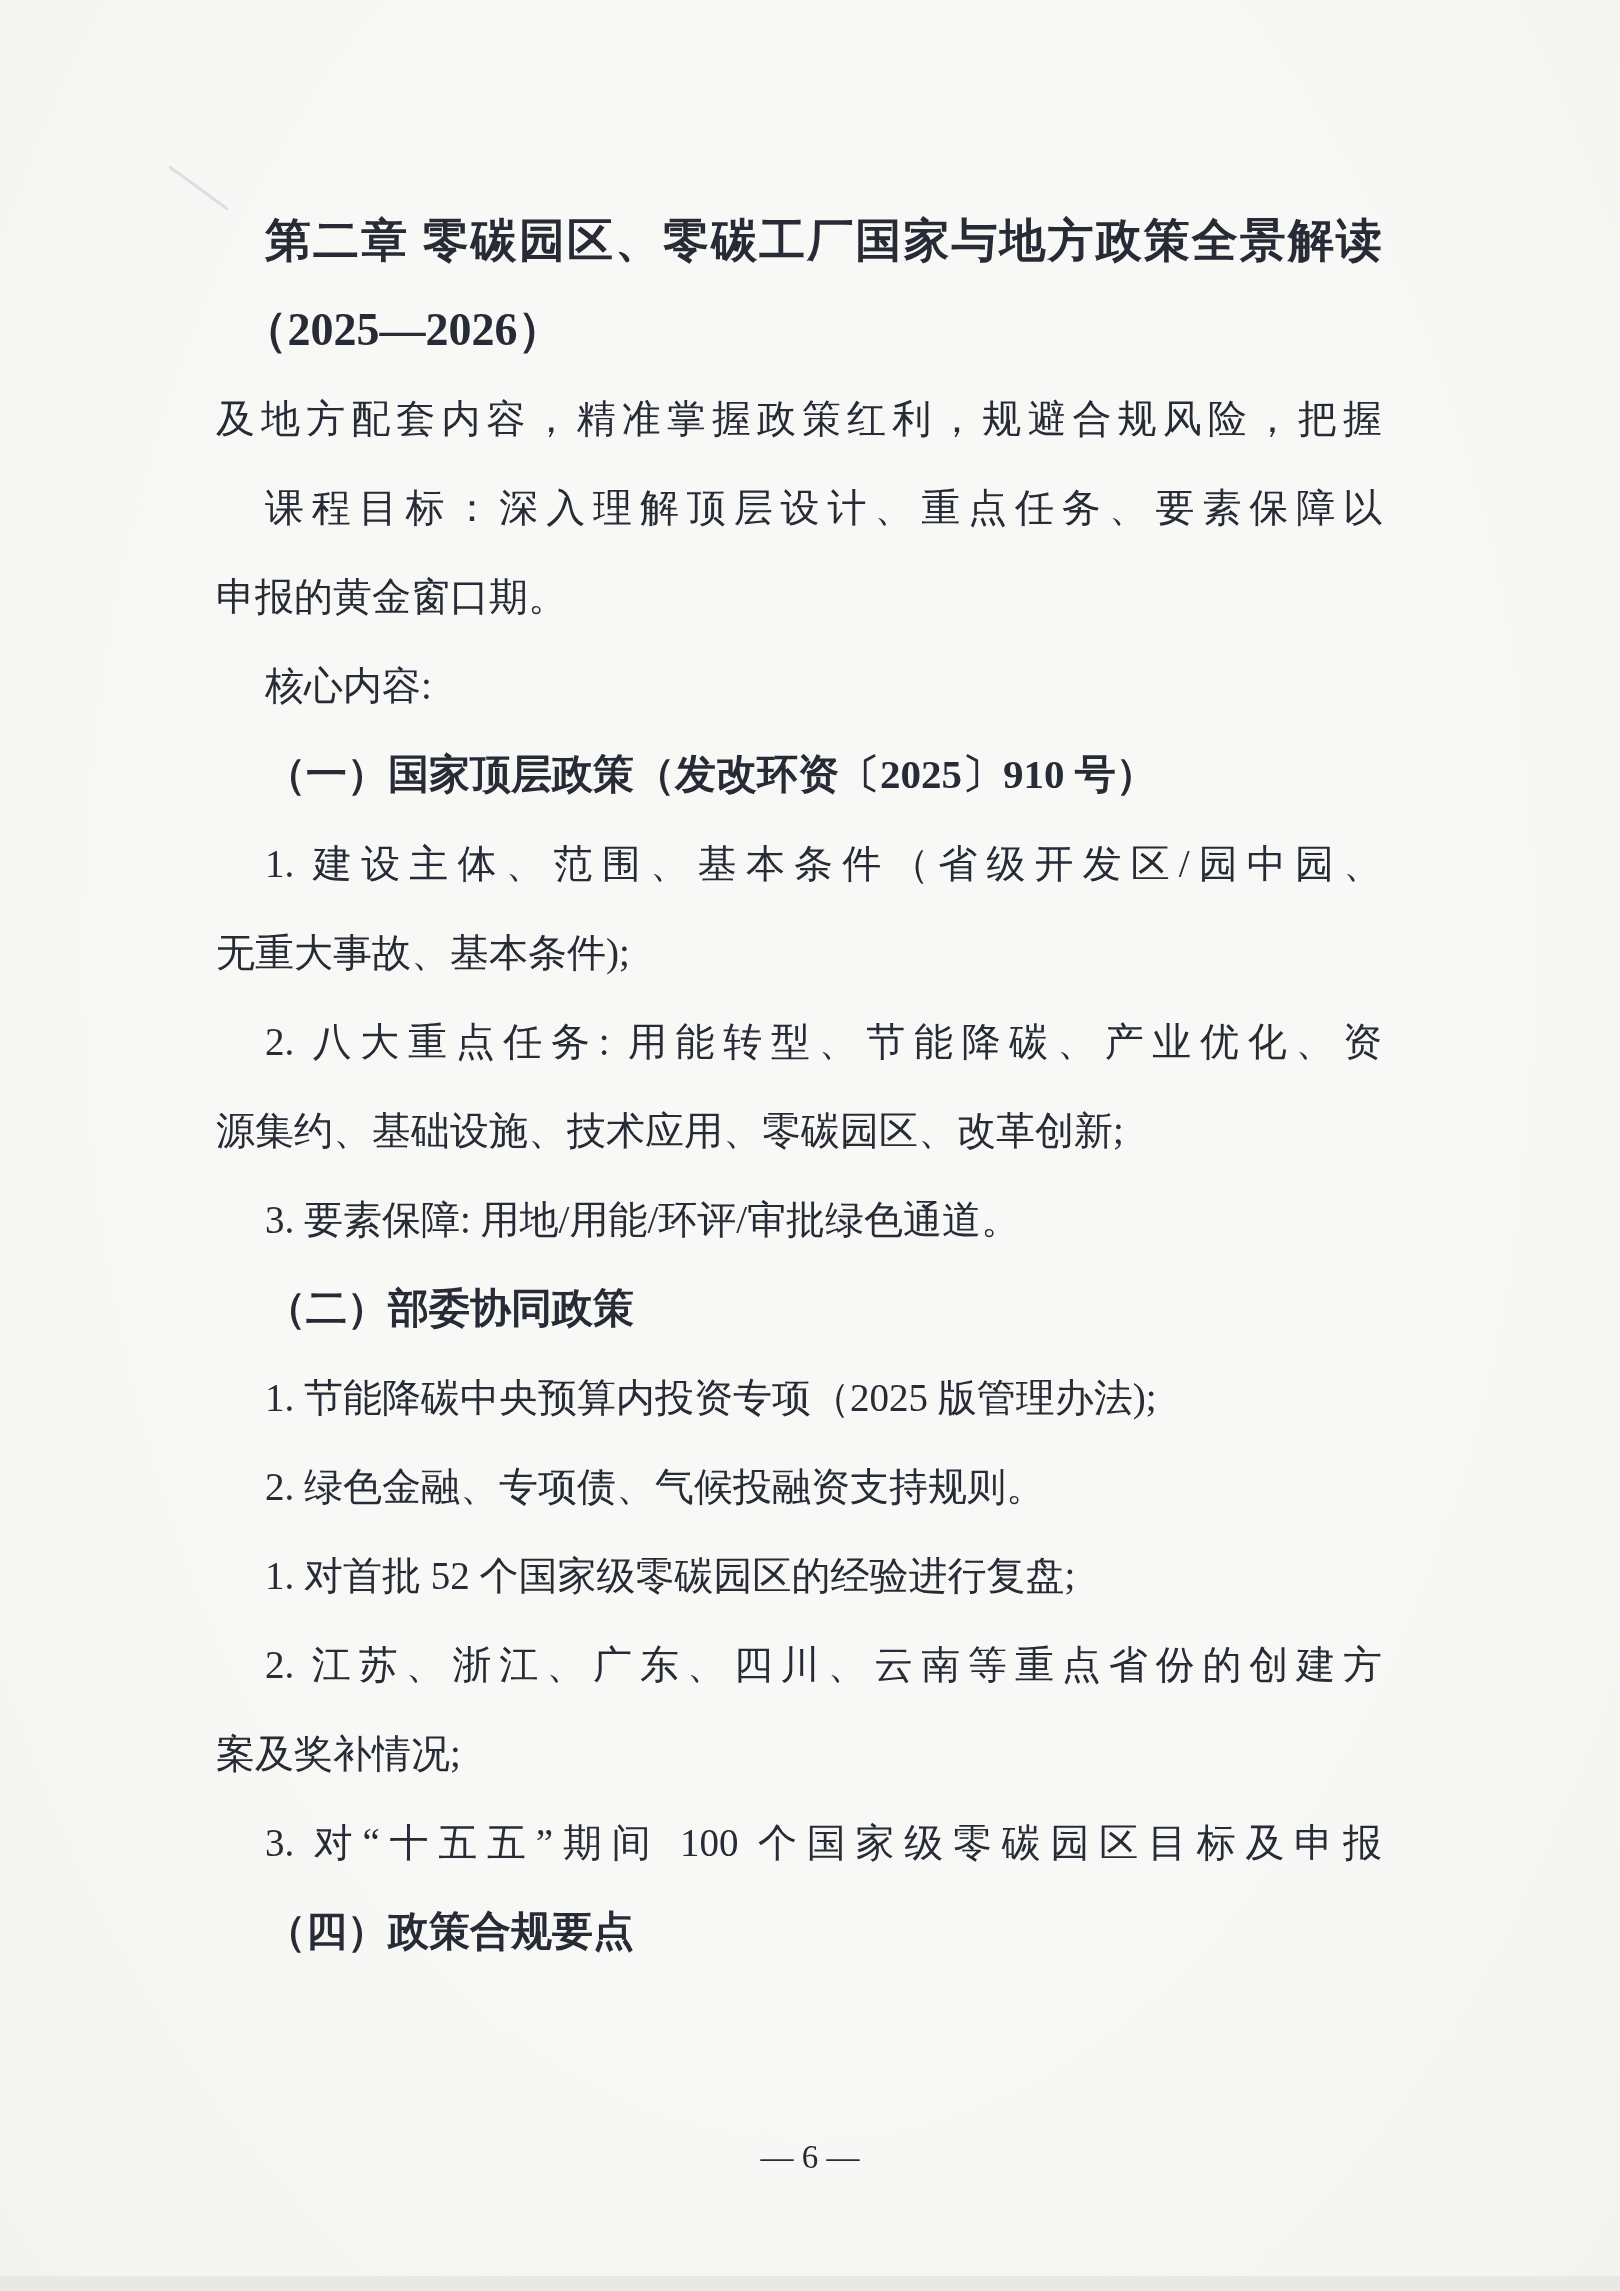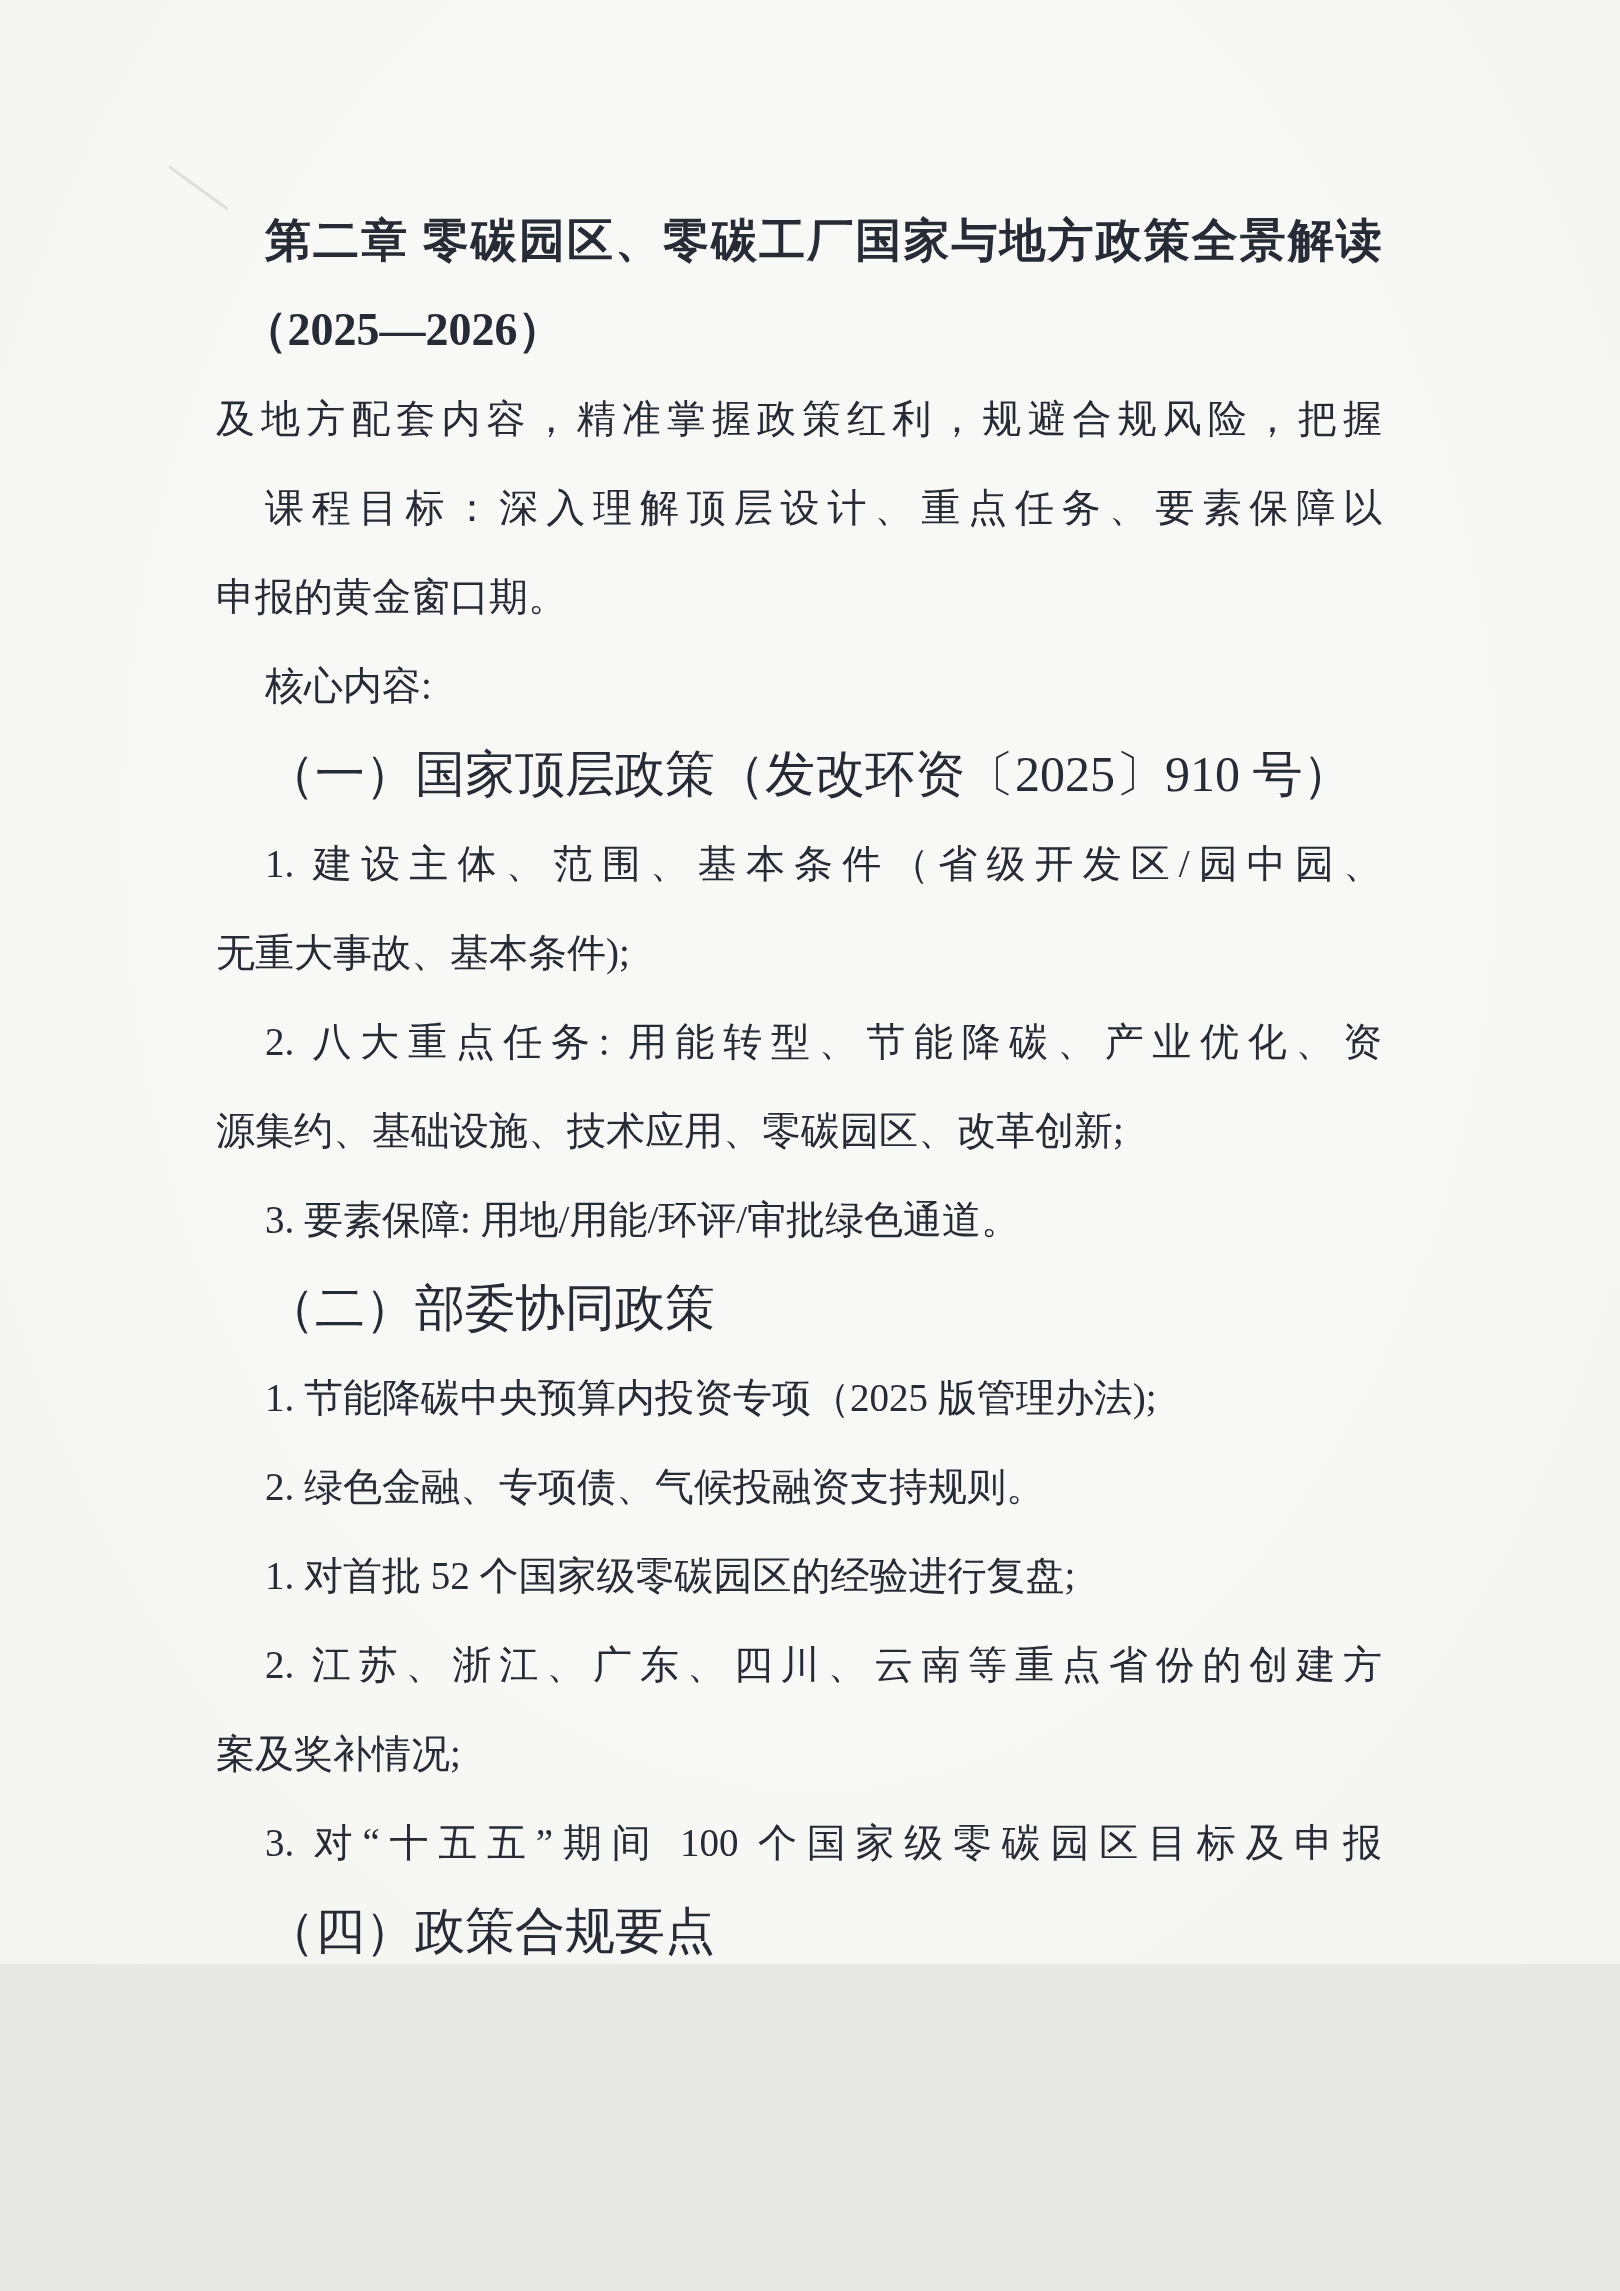--- a/index.html
+++ b/index.html
@@ -3,21 +3,21 @@
 <meta charset="utf-8">
 <style>
   html, body {
     margin: 0;
     padding: 0;
     background: #e8e8e6;
   }
   .page {
     position: relative;
     width: 1620px;
-    height: 1964px;
+    height: 2276px;
     margin: 0 auto;
     background: radial-gradient(ellipse at 50% 42%, #f8f8f6 55%, #f3f3f0 100%);
     overflow: hidden;
     font-family: "Liberation Serif", "DejaVu Serif", serif;
     color: #272b36;
   }
   
   .artifact {
     position: absolute;
     left: 169px;
@@ -46,22 +46,22 @@
     white-space: normal;
     text-align: justify;
     text-align-last: justify;
     -moz-text-align-last: justify;
   }
   .h1 {
     font-size: 46px;
     font-weight: bold;
   }
   .h2 {
-    font-size: 50px;
-    font-weight: normal;
+    font-size: 41px;
+    font-weight: bold;
   }
   .indent { padding-left: 49px; }
   .indent-sm { padding-left: 25.5px; }
   .ln.fill.indent { width: 1117px; }
   .footer {
     position: absolute;
     left: 0;
     top: 2135px;
     width: 100%;
     text-align: center;

